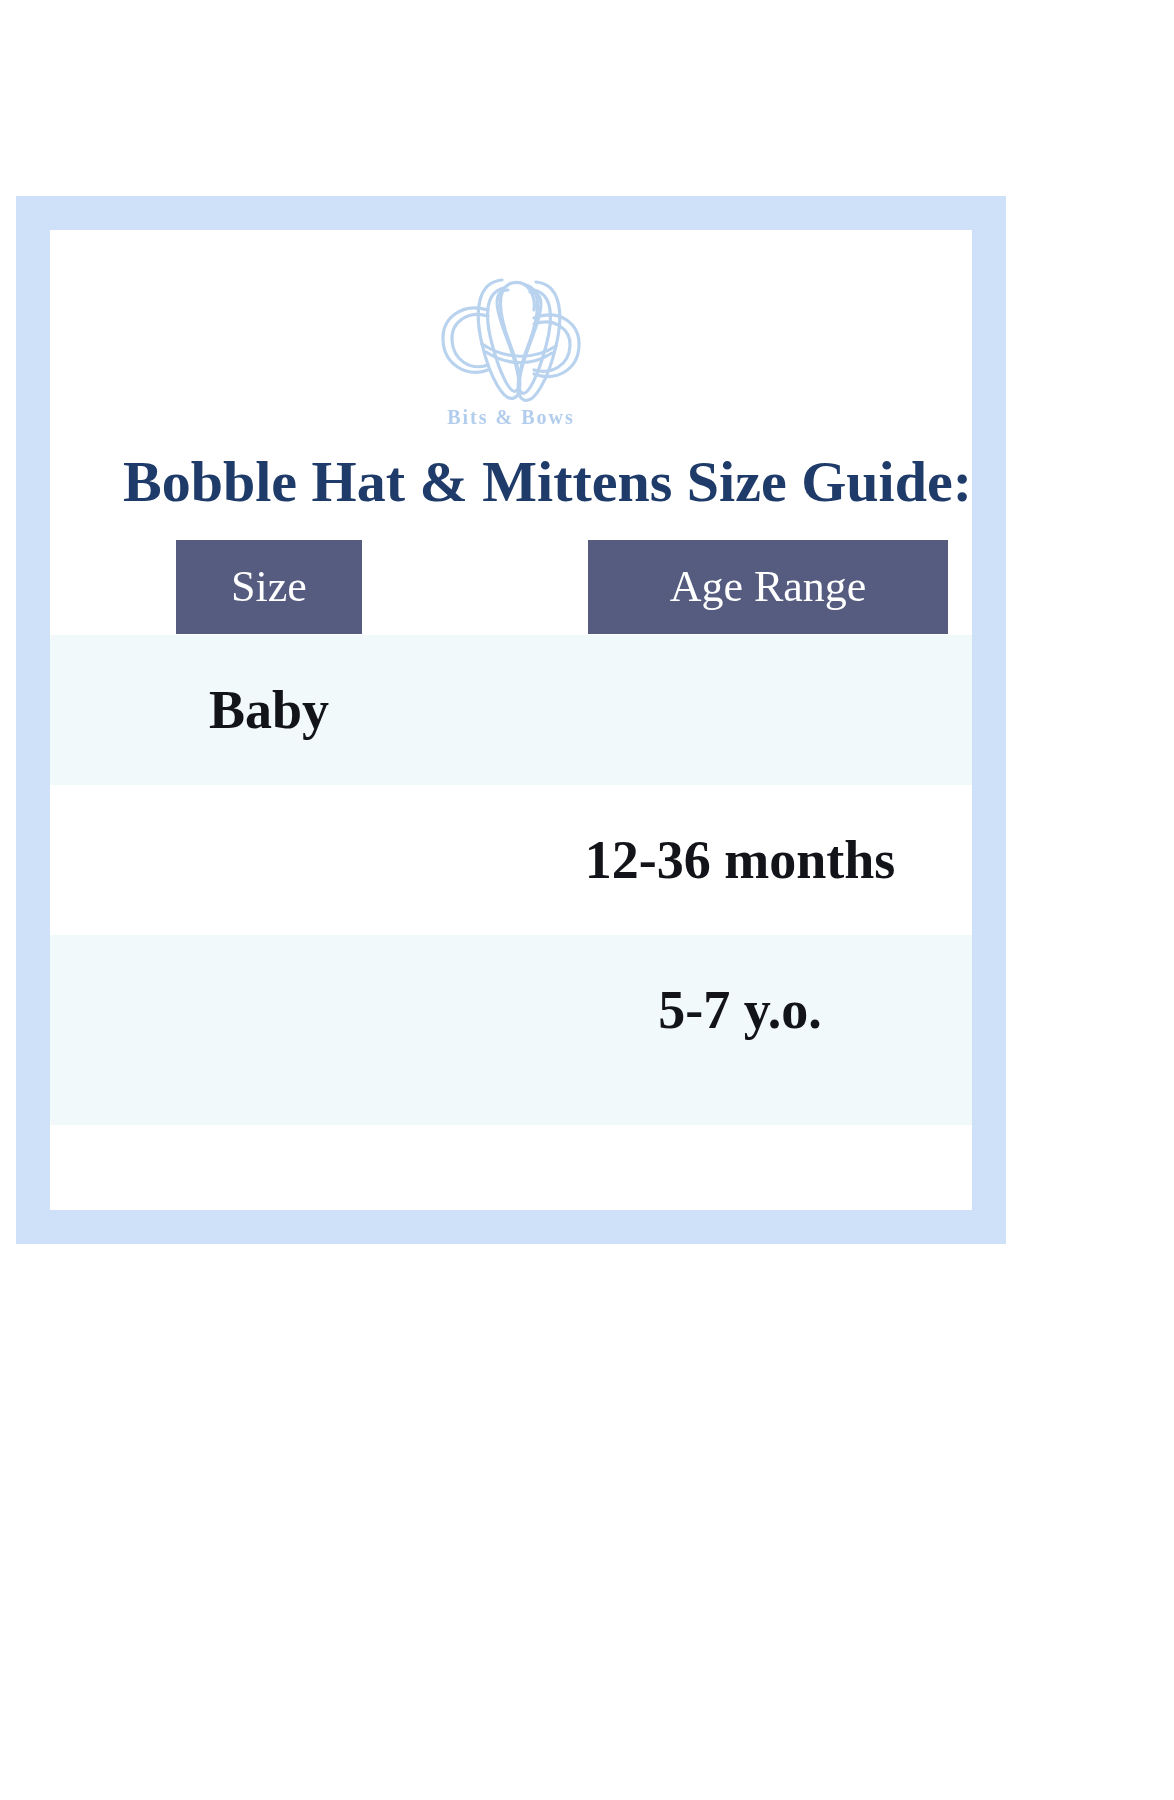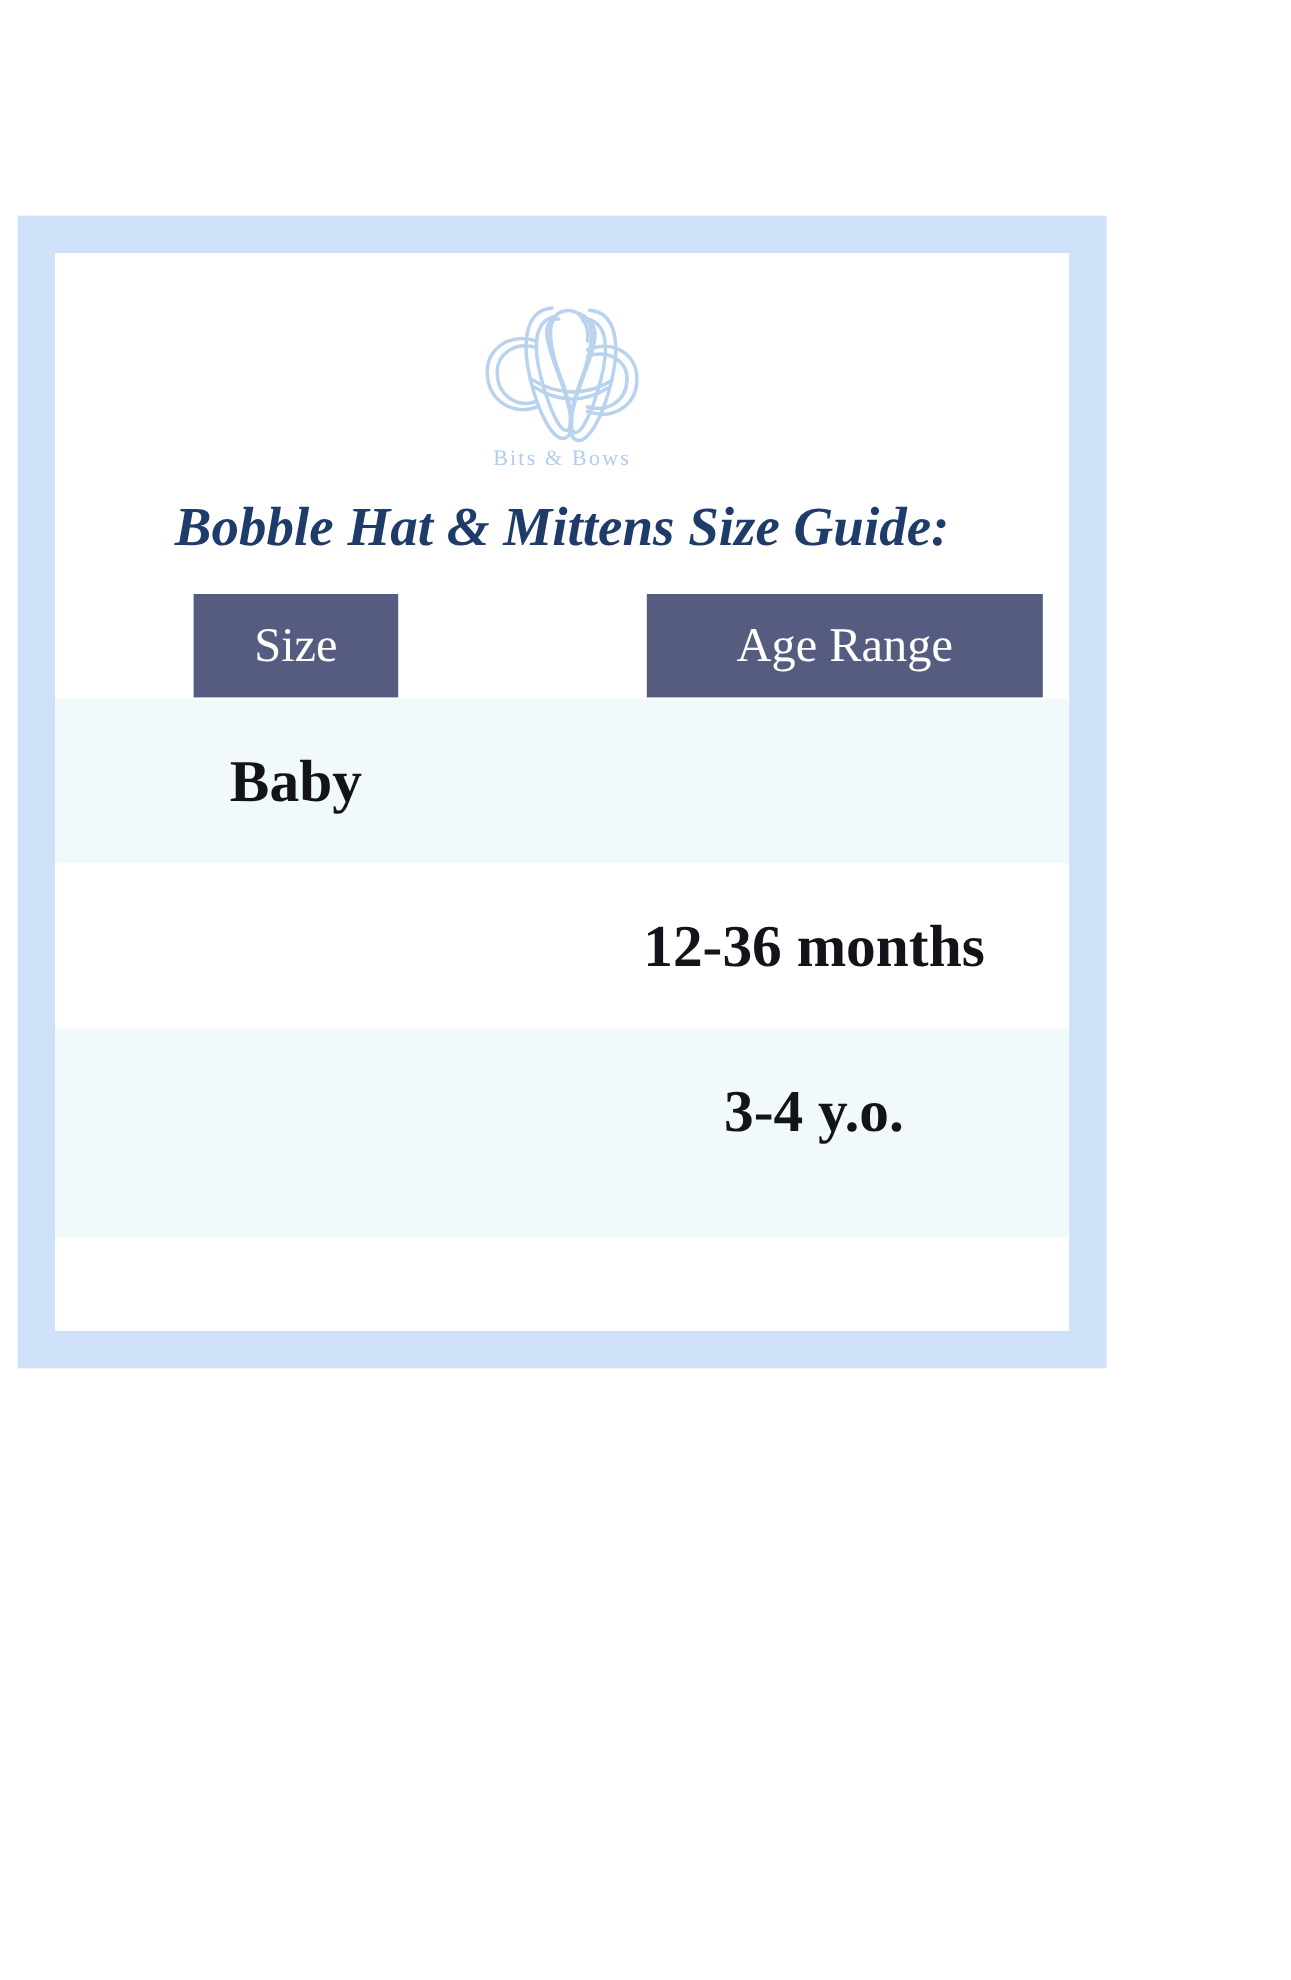--- a/index.html
+++ b/index.html
@@ -37,20 +37,21 @@
     overflow: hidden;
   }
 
   
   #brand-block {
     position: absolute;
     left: 0;
     top: 0;
     width: 922px;
     text-align: center;
+    font-weight: bold;
   }
   #brand-monogram {
     display: block;
     margin: 22px auto 0 auto;
   }
   #brand-wordmark {
     display: block;
     margin-top: -6px;
     font-family: "Liberation Serif", "DejaVu Serif", serif;
     font-size: 20px;
@@ -58,28 +59,27 @@
     color: #b3cdec;
     white-space: nowrap;
   }
 
   
   #guide-title {
     position: absolute;
     left: 0;
     top: 222px;
     width: 922px;
-    text-align: center;
+    text-align: right;
     font-family: "Liberation Serif", "DejaVu Serif", serif;
     font-weight: bold;
-    font-size: 50px;
+    font-size: 58px;
     line-height: 1.05;
     color: #1f3b69;
     white-space: nowrap;
-    font-style: italic;
   }
 
   
   #size-table {
     position: absolute;
     left: 0;
     top: 300px;
     width: 922px;
   }
 
@@ -184,21 +184,21 @@
 
       <div class="table-row striped">
         <div class="cell cell-size">Baby</div>
       </div>
 
       <div class="table-row plain">
         <div class="cell cell-age">12-36 months</div>
       </div>
 
       <div class="table-row striped">
-        <div class="cell cell-age">3-4 y.o.</div>
+        <div class="cell cell-age">5-7 y.o.</div>
       </div>
 
       <div id="table-tail"></div>
 
     </div>
 
   </div>
 </div>
 
 </body></html>

